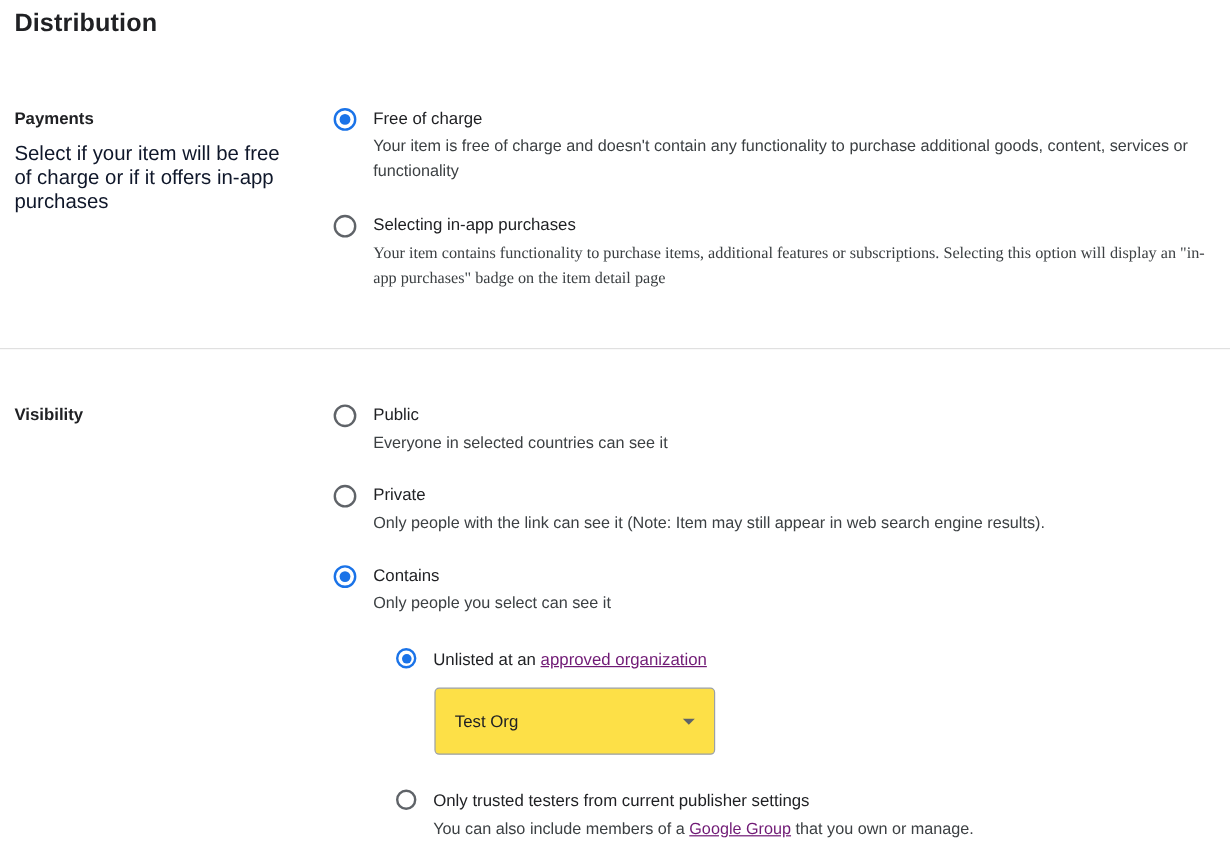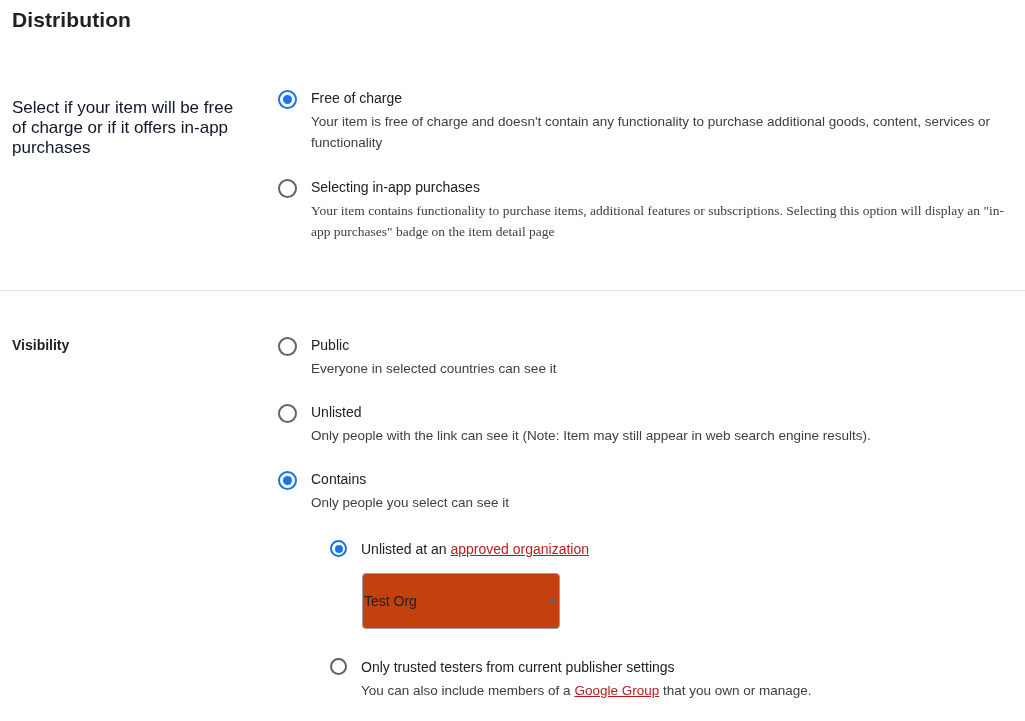--- a/index.html
+++ b/index.html
@@ -121,34 +121,34 @@
     margin-top: 3px;
     max-width: 700px;
   }
   .opt-desc.wide { max-width: 730px; font-family: Liberation Serif, serif; }
   .nested {
     margin-left: 19px;
     margin-top: 26px;
   }
   .nested .opt { padding-left: 31px; margin-bottom: 10px; }
   a.link {
-    color: #b91c1c;
+    color: #701a75;
     text-decoration: underline;
   }
   .select-box {
     margin-top: 14px;
     margin-left: 1px;
-    width: 198px;
+    width: 234px;
     height: 56px;
     border: 1px solid #9aa0a6;
     border-radius: 4px;
     display: flex;
     align-items: center;
-    padding: 0 1px;
-    background: #c2410c;
+    padding: 0 16px;
+    background: #fde047;
   }
   .select-value {
     flex: 1;
     font-size: 14px;
     color: #202124;
   }
   .caret {
     width: 0;
     height: 0;
     border-left: 5px solid transparent;
@@ -158,20 +158,21 @@
 </style>
 </head>
 <body>
 
 <div class="page">
 
   <div class="page-title">Distribution</div>
 
   <div class="section section-payments">
     <div class="sec-label">
+      <div class="title">Payments</div>
       <div class="desc">Select if your item will be free of charge or if it offers in-app purchases</div>
     </div>
     <div class="options">
 
       <div class="opt">
         <span class="radio checked"></span>
         <span class="opt-label">Free of charge</span>
         <div class="opt-desc">Your item is free of charge and doesn't contain any functionality to purchase additional goods, content, services or functionality</div>
       </div>
 
@@ -193,21 +194,21 @@
     <div class="options" style="top:44px;">
 
       <div class="opt">
         <span class="radio"></span>
         <span class="opt-label">Public</span>
         <div class="opt-desc">Everyone in selected countries can see it</div>
       </div>
 
       <div class="opt" style="margin-top:23px;">
         <span class="radio"></span>
-        <span class="opt-label">Unlisted</span>
+        <span class="opt-label">Private</span>
         <div class="opt-desc">Only people with the link can see it (Note: Item may still appear in web search engine results).</div>
       </div>
 
       <div class="opt" style="margin-top:23px; margin-bottom:0;">
         <span class="radio checked"></span>
         <span class="opt-label">Contains</span>
         <div class="opt-desc">Only people you select can see it</div>
 
         <div class="nested">
 

